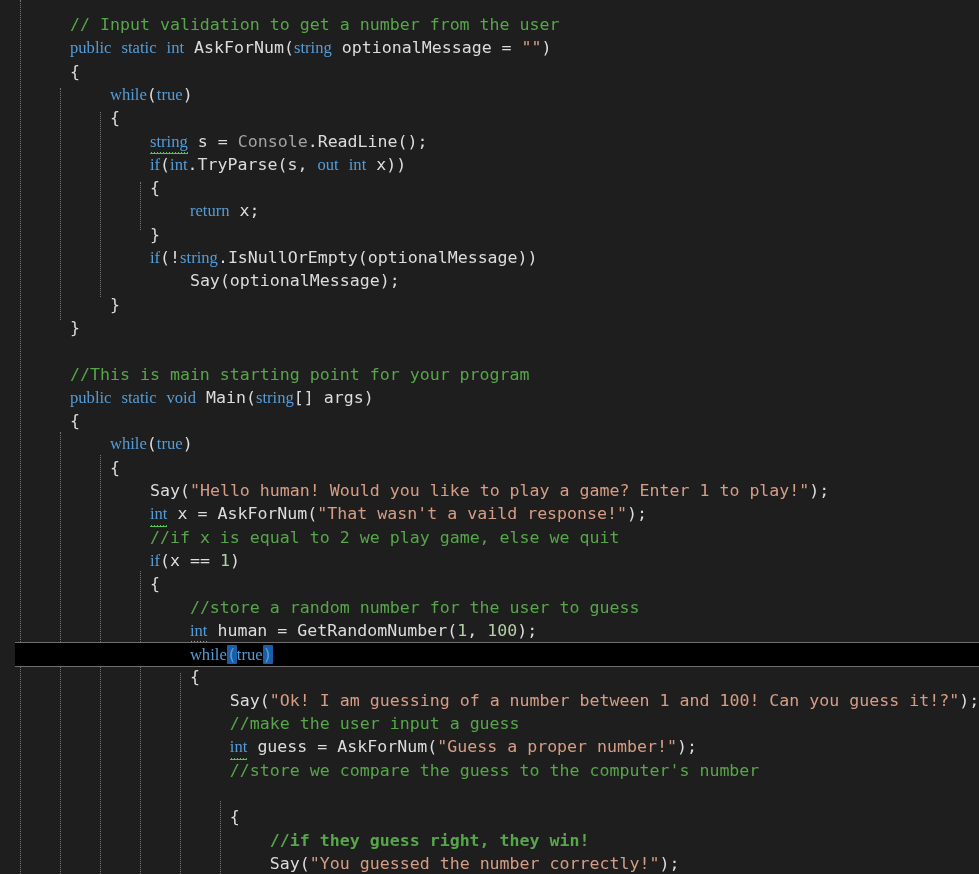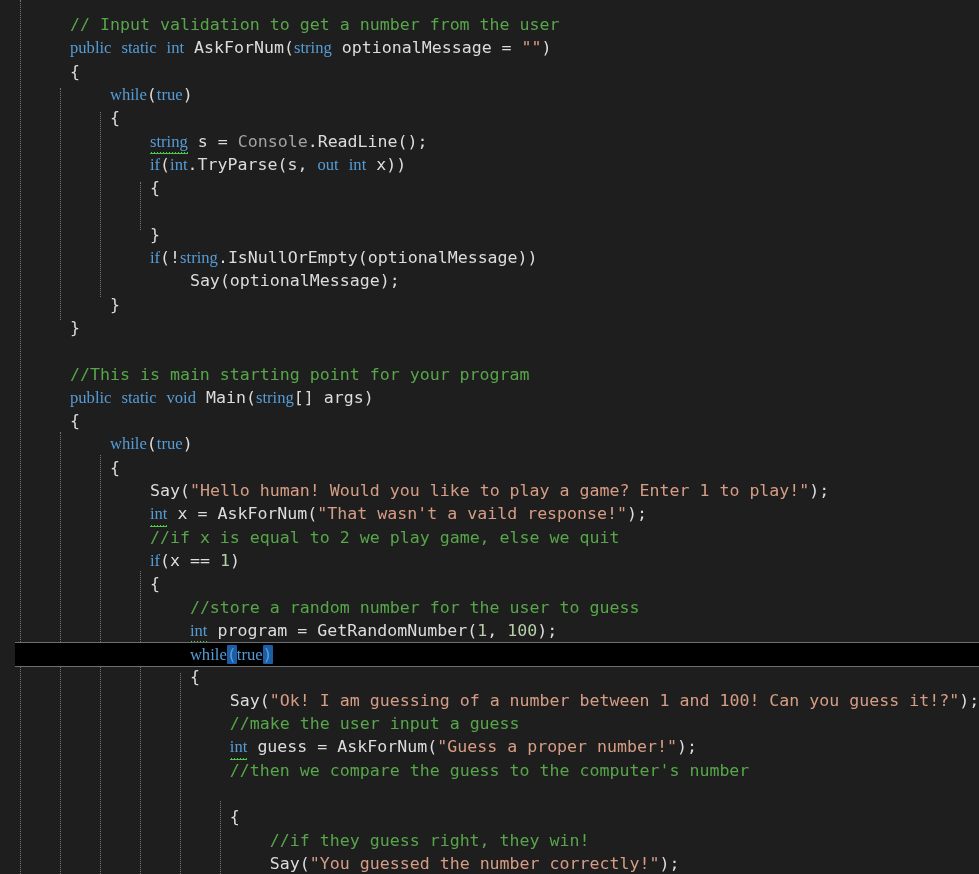--- a/index.html
+++ b/index.html
@@ -123,41 +123,42 @@
     </div>
   <div class="code-layer">
       <div class="line" style="top: 13px;"><span class="txt"><span class="cmt">// Input validation to get a number from the user</span></span></div>
       <div class="line" style="top: 36.3px;"><span class="txt"><span class="kw">public</span><span class="pun"> </span><span class="kw">static</span><span class="pun"> </span><span class="kw">int</span><span class="pun"> </span><span class="id">AskForNum</span><span class="pun">(</span><span class="kw">string</span><span class="pun"> optionalMessage = </span><span class="str">""</span><span class="pun">)</span></span></div>
       <div class="line" style="top: 59.6px;"><span class="txt"><span class="pun">{</span></span></div>
       <div class="line" style="top: 82.9px;"><span class="txt">    <span class="kw">while</span><span class="pun">(</span><span class="kw">true</span><span class="pun">)</span></span></div>
       <div class="line" style="top: 106.2px;"><span class="txt">    <span class="pun">{</span></span></div>
       <div class="line" style="top: 129.5px;"><span class="txt">        <span class="squig kw">string</span><span class="pun"> s = </span><span class="typ">Console</span><span class="pun">.</span><span class="id">ReadLine</span><span class="pun">();</span></span></div>
       <div class="line" style="top: 152.8px;"><span class="txt">        <span class="kw">if</span><span class="pun">(</span><span class="kw">int</span><span class="pun">.</span><span class="id">TryParse</span><span class="pun">(s, </span><span class="kw">out</span><span class="pun"> </span><span class="kw">int</span><span class="pun"> x))</span></span></div>
       <div class="line" style="top: 176.1px;"><span class="txt">        <span class="pun">{</span></span></div>
+      <div class="line" style="top: 199.4px;"><span class="txt">            <span class="kw">return</span><span class="pun"> x;</span></span></div>
       <div class="line" style="top: 222.7px;"><span class="txt">        <span class="pun">}</span></span></div>
       <div class="line" style="top: 246px;"><span class="txt">        <span class="kw">if</span><span class="pun">(!</span><span class="kw">string</span><span class="pun">.</span><span class="id">IsNullOrEmpty</span><span class="pun">(optionalMessage))</span></span></div>
       <div class="line" style="top: 269.3px;"><span class="txt">            <span class="id">Say</span><span class="pun">(optionalMessage);</span></span></div>
       <div class="line" style="top: 292.6px;"><span class="txt">    <span class="pun">}</span></span></div>
       <div class="line" style="top: 315.9px;"><span class="txt"><span class="pun">}</span></span></div>
       <div class="line" style="top: 339.2px;"><span class="txt"></span></div>
       <div class="line" style="top: 362.5px;"><span class="txt"><span class="cmt">//This is main starting point for your program</span></span></div>
       <div class="line" style="top: 385.8px;"><span class="txt"><span class="kw">public</span><span class="pun"> </span><span class="kw">static</span><span class="pun"> </span><span class="kw">void</span><span class="pun"> </span><span class="id">Main</span><span class="pun">(</span><span class="kw">string</span><span class="pun">[] args)</span></span></div>
       <div class="line" style="top: 409.1px;"><span class="txt"><span class="pun">{</span></span></div>
       <div class="line" style="top: 432.4px;"><span class="txt">    <span class="kw">while</span><span class="pun">(</span><span class="kw">true</span><span class="pun">)</span></span></div>
       <div class="line" style="top: 455.7px;"><span class="txt">    <span class="pun">{</span></span></div>
       <div class="line" style="top: 479px;"><span class="txt">        <span class="id">Say</span><span class="pun">(</span><span class="str">"Hello human! Would you like to play a game? Enter 1 to play!"</span><span class="pun">);</span></span></div>
       <div class="line" style="top: 502.3px;"><span class="txt">        <span class="squig kw">int</span><span class="pun"> x = </span><span class="id">AskForNum</span><span class="pun">(</span><span class="str">"That wasn't a vaild response!"</span><span class="pun">);</span></span></div>
       <div class="line" style="top: 525.6px;"><span class="txt">        <span class="cmt">//if x is equal to 2 we play game, else we quit</span></span></div>
       <div class="line" style="top: 548.9px;"><span class="txt">        <span class="kw">if</span><span class="pun">(x == </span><span class="num">1</span><span class="pun">)</span></span></div>
       <div class="line" style="top: 572.2px;"><span class="txt">        <span class="pun">{</span></span></div>
       <div class="line" style="top: 595.5px;"><span class="txt">            <span class="cmt">//store a random number for the user to guess</span></span></div>
-      <div class="line" style="top: 618.8px;"><span class="txt">            <span class="squig kw">int</span><span class="pun"> program = </span><span class="id">GetRandomNumber</span><span class="pun">(</span><span class="num">1</span><span class="pun">, </span><span class="num">100</span><span class="pun">);</span></span></div>
+      <div class="line" style="top: 618.8px;"><span class="txt">            <span class="squig kw">int</span><span class="pun"> human = </span><span class="id">GetRandomNumber</span><span class="pun">(</span><span class="num">1</span><span class="pun">, </span><span class="num">100</span><span class="pun">);</span></span></div>
       <div class="line active" style="top: 642.1px;"><span class="txt">            <span class="kw">while</span><span class="brk">(</span><span class="kw">true</span><span class="brk">)</span></span></div>
       <div class="line" style="top: 665.4px;"><span class="txt">            <span class="pun">{</span></span></div>
       <div class="line" style="top: 688.7px;"><span class="txt">                <span class="id">Say</span><span class="pun">(</span><span class="str">"Ok! I am guessing of a number between 1 and 100! Can you guess it!?"</span><span class="pun">);</span></span></div>
       <div class="line" style="top: 712px;"><span class="txt">                <span class="cmt">//make the user input a guess</span></span></div>
       <div class="line" style="top: 735.3px;"><span class="txt">                <span class="squig kw">int</span><span class="pun"> guess = </span><span class="id">AskForNum</span><span class="pun">(</span><span class="str">"Guess a proper number!"</span><span class="pun">);</span></span></div>
-      <div class="line" style="top: 758.6px;"><span class="txt">                <span class="cmt">//then we compare the guess to the computer's number</span></span></div>
+      <div class="line" style="top: 758.6px;"><span class="txt">                <span class="cmt">//store we compare the guess to the computer's number</span></span></div>
       <div class="line" style="top: 805.2px;"><span class="txt">                <span class="pun">{</span></span></div>
-      <div class="line" style="top: 828.5px;"><span class="txt">                    <span class="cmt">//if they guess right, they win!</span></span></div>
+      <div class="line" style="top: 828.5px; font-weight: bold;"><span class="txt">                    <span class="cmt">//if they guess right, they win!</span></span></div>
       <div class="line" style="top: 851.8px;"><span class="txt">                    <span class="id">Say</span><span class="pun">(</span><span class="str">"You guessed the number correctly!"</span><span class="pun">);</span></span></div>
     </div>
 </div>
 
 </body></html>

